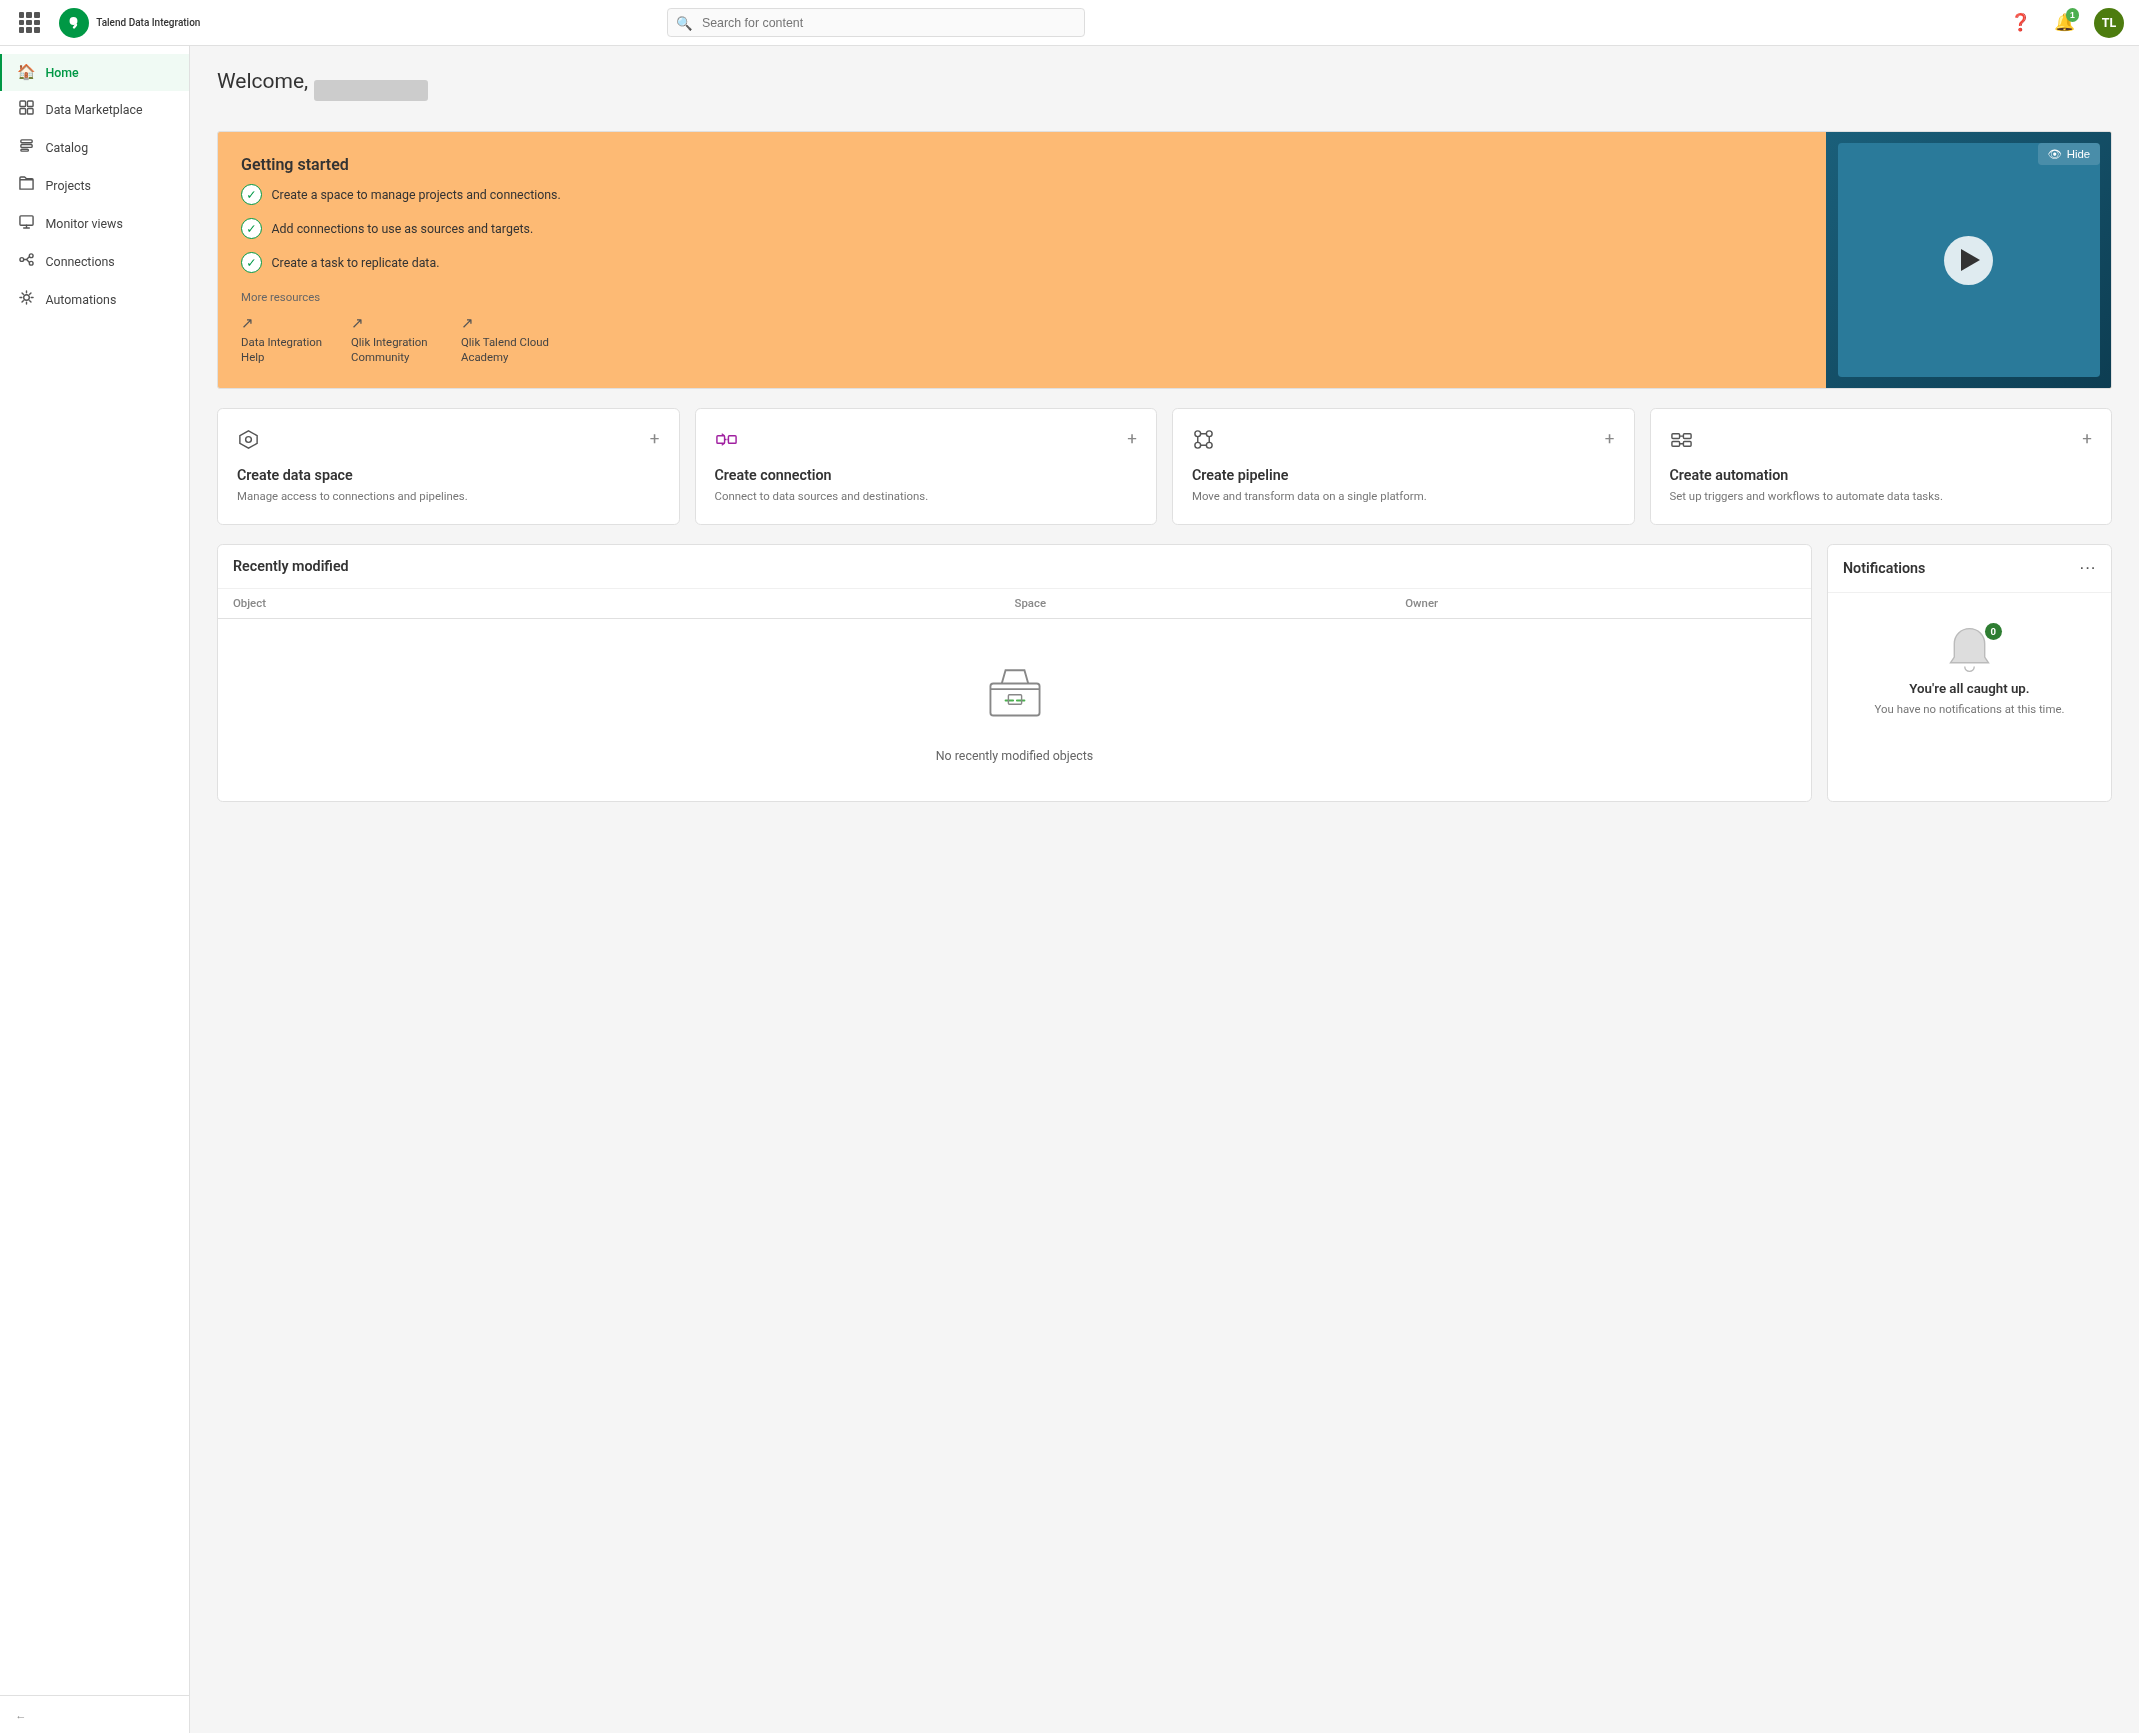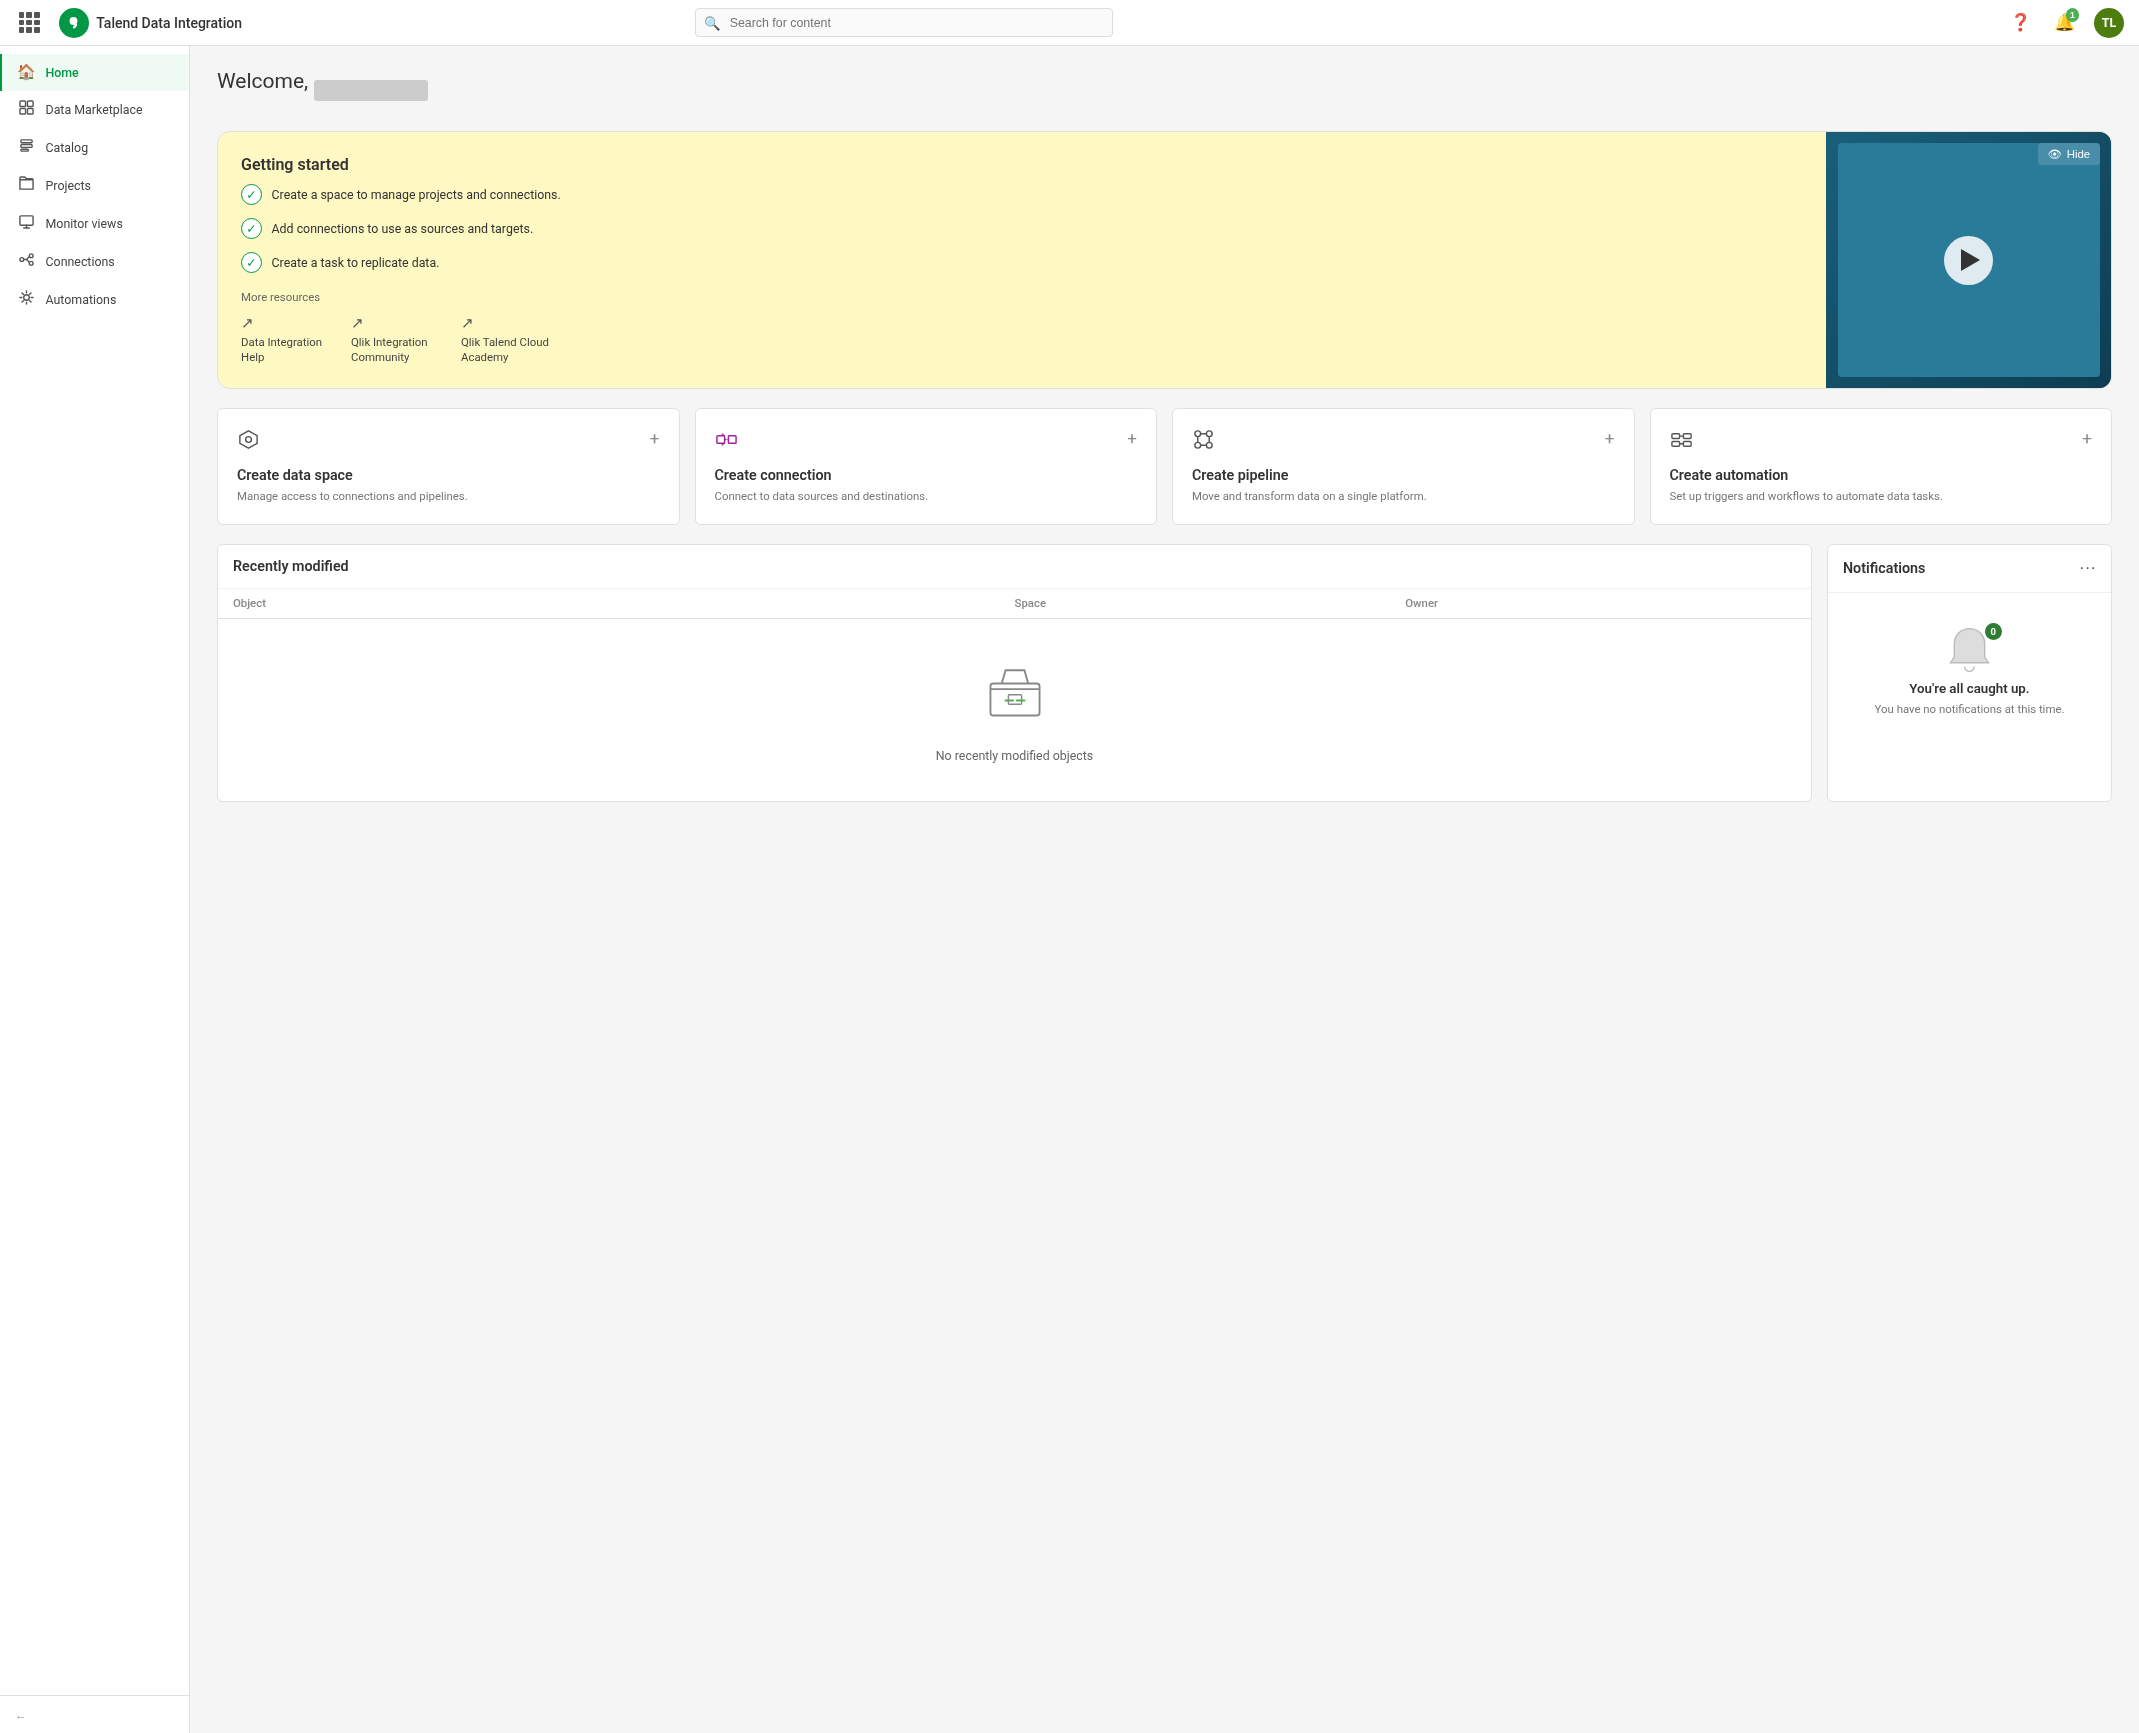--- a/index.html
+++ b/index.html
@@ -5,21 +5,21 @@
     * { box-sizing: border-box; margin: 0; padding: 0; }
     body { font-family: -apple-system, BlinkMacSystemFont, 'Segoe UI', Roboto, sans-serif; background: #f5f5f5; display: flex; flex-direction: column; height: 100vh; overflow: hidden; font-size: 12.4px; color: #333; }
 
     
     .topbar { display: flex; align-items: center; height: 46px; background: #fff; border-bottom: 1px solid #e0e0e0; padding: 0 15px; gap: 11.4px; flex-shrink: 0; z-index: 10; }
     .topbar-grid-icon { display: grid; grid-template-columns: repeat(3,5.7px); grid-template-rows: repeat(3,5.7px); gap: 1.9px; margin-right: 3.8px; }
     .topbar-grid-icon span { display: block; width: 5.7px; height: 5.7px; background: #555; border-radius: 1px; }
     .qlik-logo { display: flex; align-items: center; gap: 3.8px; }
     .qlik-logo-mark { width: 30px; height: 30px; background: #009845; border-radius: 50%; display: flex; align-items: center; justify-content: center; }
     .qlik-logo-mark svg { width: 19px; height: 19px; fill: white; }
-    .app-title { font-size: 14px; font-weight: 500; color: #333; margin-left: 3.8px; }
+    .app-title { font-size: 10px; font-weight: 500; color: #333; margin-left: 3.8px; }
     .topbar-search { flex: 1; max-width: 418px; margin: 0 auto; }
     .topbar-search input { width: 100%; padding: 6.7px 11.4px 6.7px 34px; border: 1px solid #ddd; border-radius: 3.8px; font-size: 12.4px; background: #fafafa; outline: none; }
     .search-wrapper { position: relative; }
     .search-wrapper .search-ico { position: absolute; left: 9.5px; top: 50%; transform: translateY(-50%); color: #888; font-size: 13.3px; }
     .topbar-actions { display: flex; align-items: center; gap: 15px; margin-left: auto; }
     .topbar-icon-btn { background: none; border: none; cursor: pointer; font-size: 17px; color: #555; position: relative; padding: 3.8px; }
     .badge { position: absolute; top: 0; right: 0; background: #4caf50; color: white; border-radius: 50%; width: 13.3px; height: 13.3px; font-size: 8.6px; display: flex; align-items: center; justify-content: center; font-weight: bold; }
     .avatar { width: 30px; height: 30px; background: #4d7c0f; border-radius: 50%; color: white; display: flex; align-items: center; justify-content: center; font-weight: bold; font-size: 12.4px; cursor: pointer; }
 
     
@@ -33,21 +33,21 @@
     .sidebar-item .s-icon { font-size: 15px; width: 19px; text-align: center; flex-shrink: 0; }
     .sidebar-bottom { padding: 11.4px 15px; border-top: 1px solid #e0e0e0; display: flex; align-items: center; gap: 5.7px; color: #888; font-size: 11.4px; cursor: pointer; }
 
     
     .main { flex: 1; overflow-y: auto; padding: 23px 27px; background: #f5f5f5; }
 
     .page-title { font-size: 21px; font-weight: 400; color: #333; margin-bottom: 19px; }
     .blurred-name { display: inline-block; background: #ccc; border-radius: 2.9px; width: 114px; height: 21px; vertical-align: middle; margin-left: 5.7px; }
 
     
-    .getting-started-card { background: #fef9c3; border-radius: 13px; border: 1px solid #e0e0e0; display: flex; gap: 0; overflow: hidden; margin-bottom: 19px; }
+    .getting-started-card { background: #fdba74; border-radius: 3px; border: 1px solid #e0e0e0; display: flex; gap: 0; overflow: hidden; margin-bottom: 19px; }
     .gs-left { flex: 1; padding: 23px; }
     .gs-title { font-size: 16px; font-weight: 600; margin-bottom: 9.5px; }
     .gs-desc { font-size: 12.4px; color: #555; margin-bottom: 17px; line-height: 1.5; }
     .gs-checklist { display: flex; flex-direction: column; gap: 13.3px; margin-bottom: 17px; }
     .gs-check-item { display: flex; align-items: center; gap: 9.5px; font-size: 12.4px; color: #333; }
     .check-circle { width: 21px; height: 21px; border-radius: 50%; border: 1.9px solid #888; display: flex; align-items: center; justify-content: center; flex-shrink: 0; color: #009845; font-size: 12.4px; }
     .check-circle.checked { border-color: #009845; background: #fff; }
     .gs-resources { margin-top: 13.3px; }
     .gs-resources-title { font-size: 11.4px; color: #666; margin-bottom: 9.5px; }
     .gs-resource-links { display: flex; gap: 15px; }

